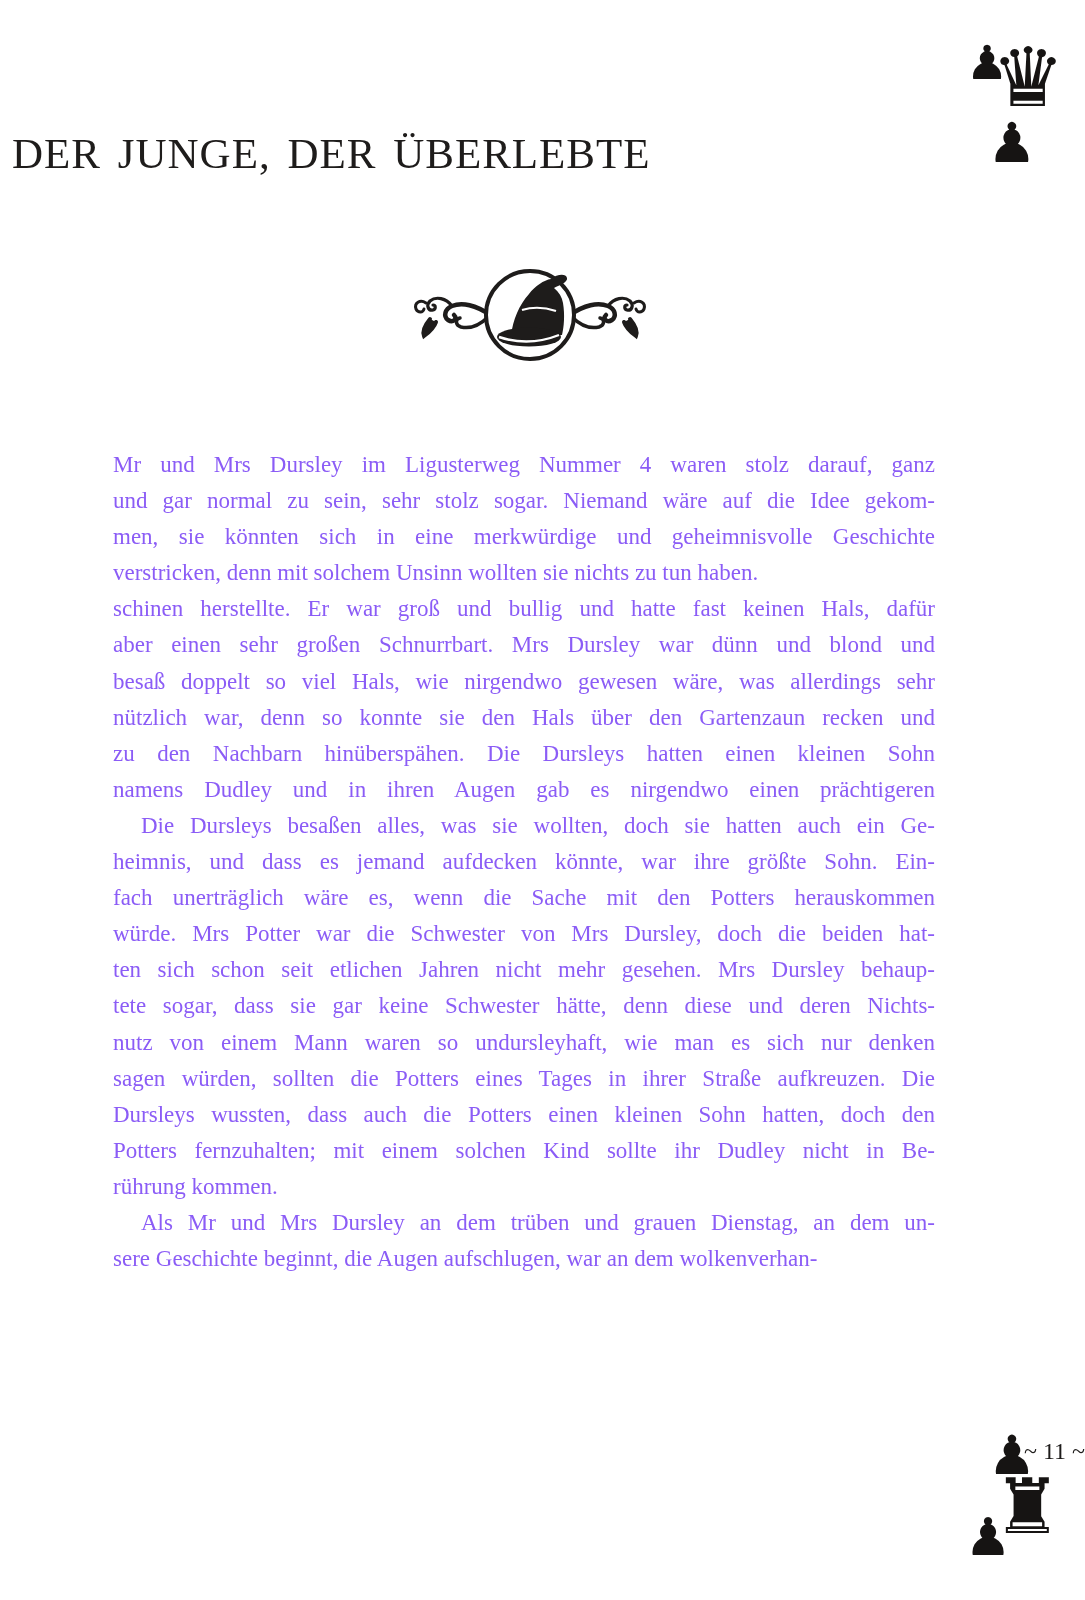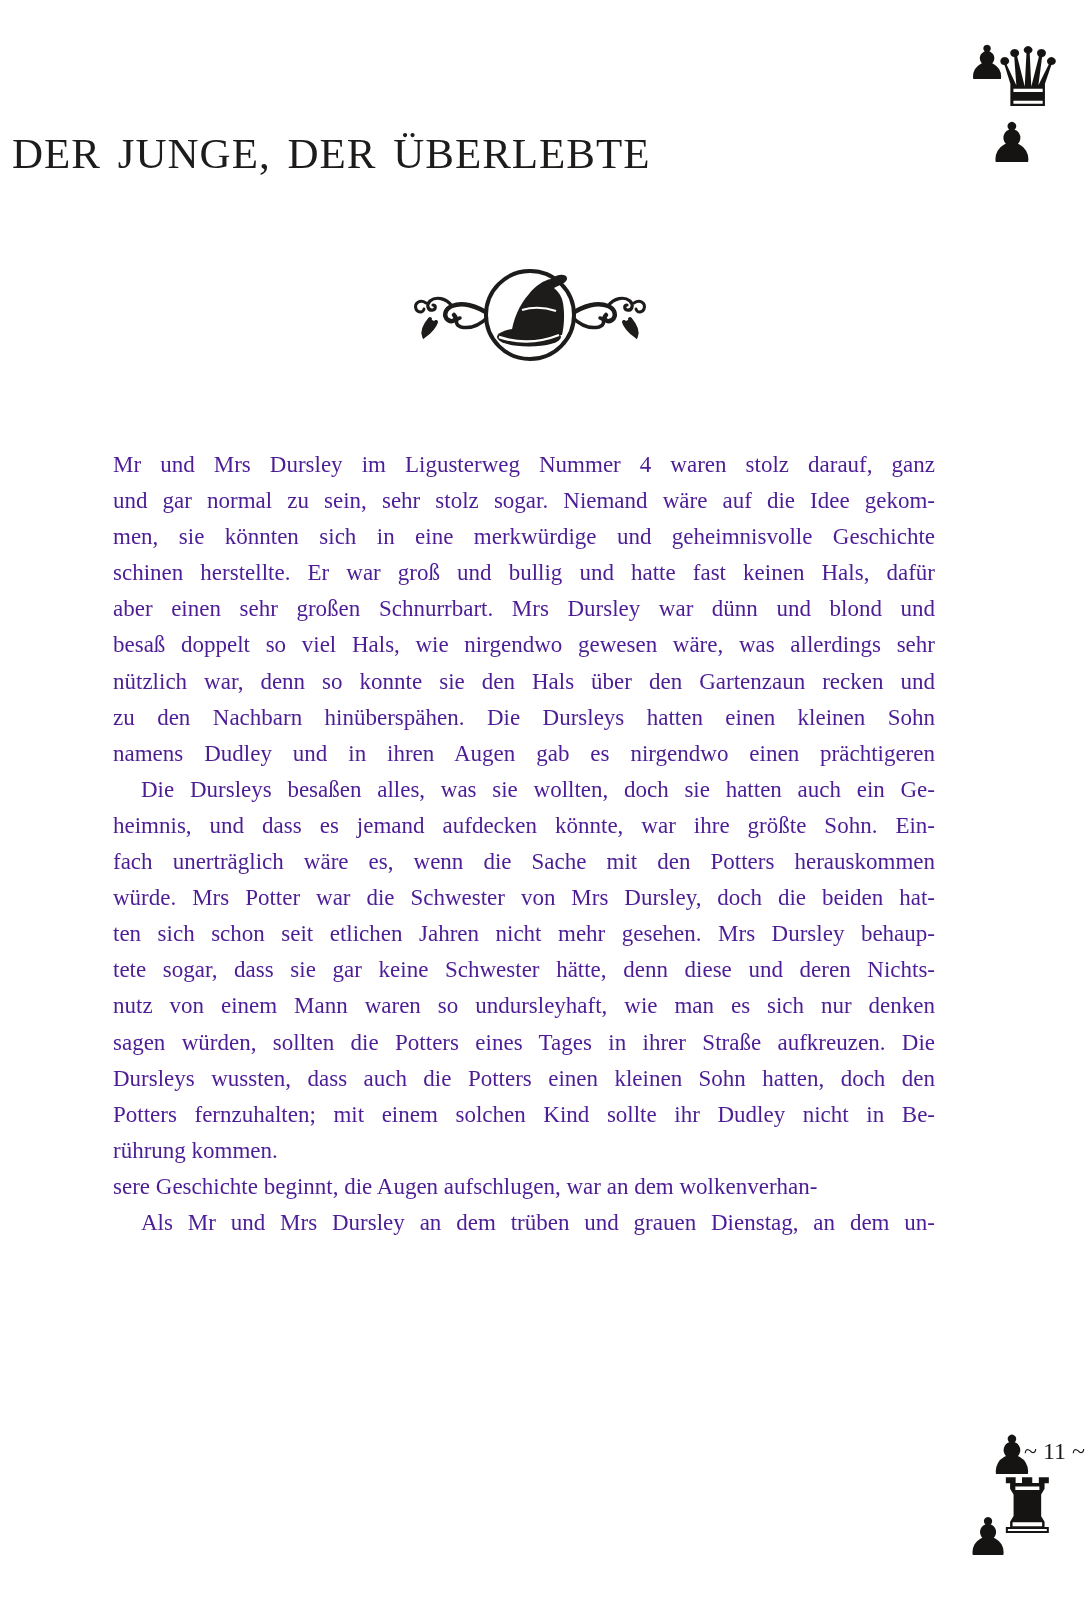--- a/index.html
+++ b/index.html
@@ -31,21 +31,21 @@
     left: 412px; top: 265px;
     width: 236px; height: 100px;
   }
   .body-text {
     position: absolute;
     left: 113px; top: 447px;
     width: 822px;
     font-family: "Liberation Serif", serif;
     font-size: 23px;
     line-height: 36.1px;
-    color: #4c1d95;
+    color: #8b5cf6;
   }
   .body-text .line {
     text-align: justify;
     text-align-last: justify;
   }
   .body-text .line.para-end { text-align-last: left; }
   .body-text .line.indent { text-indent: 28px; }
   .page-number {
     position: absolute;
     left: 0; top: 1438px;
@@ -112,39 +112,40 @@
       <path d="M87,72 Q117,82 147,70" stroke="#ffffff" stroke-width="2.4" fill="none"></path>
       <path d="M110,45 Q126,40 144,46" stroke="#ffffff" stroke-width="2.2" fill="none"></path>
     </g>
   </svg>
 </div>
 
 <div class="body-text">
     <div class="line">Mr und Mrs Dursley im Ligusterweg Nummer 4 waren stolz darauf, ganz</div>
     <div class="line">und gar normal zu sein, sehr stolz sogar. Niemand wäre auf die Idee gekom-</div>
     <div class="line">men, sie könnten sich in eine merkwürdige und geheimnisvolle Geschichte</div>
+    <div class="line para-end">verstricken, denn mit solchem Unsinn wollten sie nichts zu tun haben.</div>
     <div class="line">schinen herstellte. Er war groß und bullig und hatte fast keinen Hals, dafür</div>
     <div class="line">aber einen sehr großen Schnurrbart. Mrs Dursley war dünn und blond und</div>
     <div class="line">besaß doppelt so viel Hals, wie nirgendwo gewesen wäre, was allerdings sehr</div>
     <div class="line">nützlich war, denn so konnte sie den Hals über den Gartenzaun recken und</div>
     <div class="line">zu den Nachbarn hinüberspähen. Die Dursleys hatten einen kleinen Sohn</div>
     <div class="line">namens Dudley und in ihren Augen gab es nirgendwo einen prächtigeren</div>
     <div class="line indent">Die Dursleys besaßen alles, was sie wollten, doch sie hatten auch ein Ge-</div>
     <div class="line">heimnis, und dass es jemand aufdecken könnte, war ihre größte Sohn. Ein-</div>
     <div class="line">fach unerträglich wäre es, wenn die Sache mit den Potters herauskommen</div>
     <div class="line">würde. Mrs Potter war die Schwester von Mrs Dursley, doch die beiden hat-</div>
     <div class="line">ten sich schon seit etlichen Jahren nicht mehr gesehen. Mrs Dursley behaup-</div>
     <div class="line">tete sogar, dass sie gar keine Schwester hätte, denn diese und deren Nichts-</div>
     <div class="line">nutz von einem Mann waren so undursleyhaft, wie man es sich nur denken</div>
     <div class="line">sagen würden, sollten die Potters eines Tages in ihrer Straße aufkreuzen. Die</div>
     <div class="line">Dursleys wussten, dass auch die Potters einen kleinen Sohn hatten, doch den</div>
     <div class="line">Potters fernzuhalten; mit einem solchen Kind sollte ihr Dudley nicht in Be-</div>
     <div class="line para-end">rührung kommen.</div>
+    <div class="line indent">Als Mr und Mrs Dursley an dem trüben und grauen Dienstag, an dem un-</div>
     <div class="line para-end">sere Geschichte beginnt, die Augen aufschlugen, war an dem wolkenverhan-</div>
-    <div class="line indent">Als Mr und Mrs Dursley an dem trüben und grauen Dienstag, an dem un-</div>
   </div>
 
 <div class="page-number">~ 11 ~</div>
 
 <div>
   <span class="piece pc-b-pawn1">♟</span>
   <span class="piece pc-b-rook">♜</span>
   <span class="piece pc-b-pawn2">♟</span>
 </div>
 

